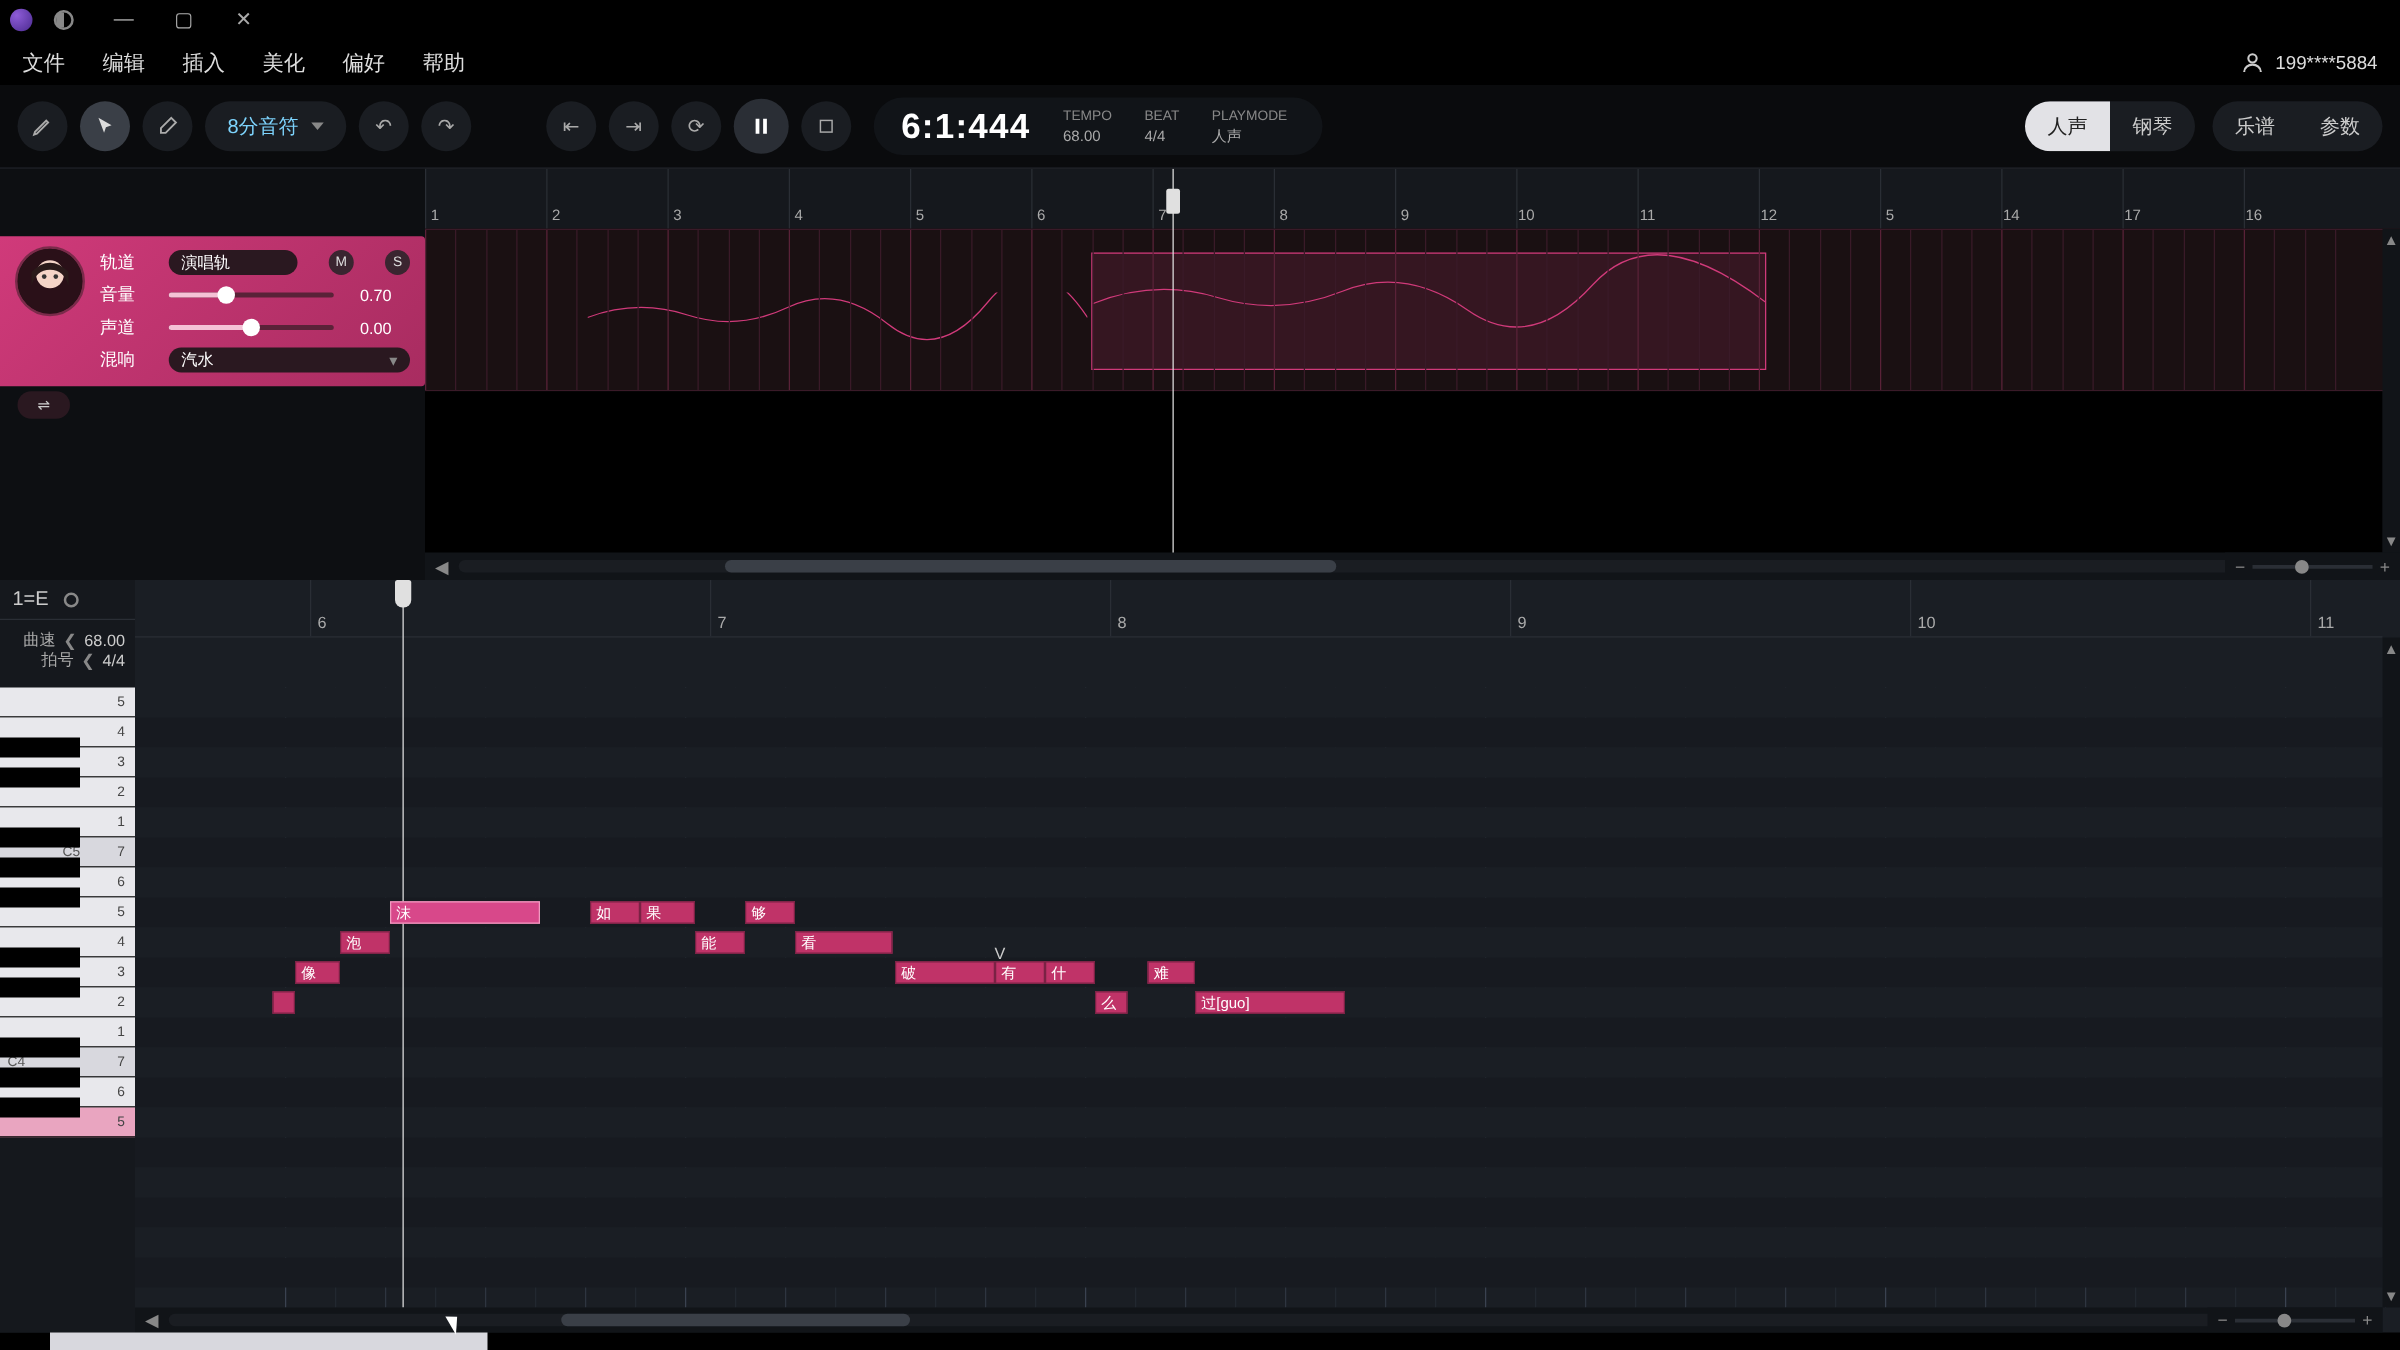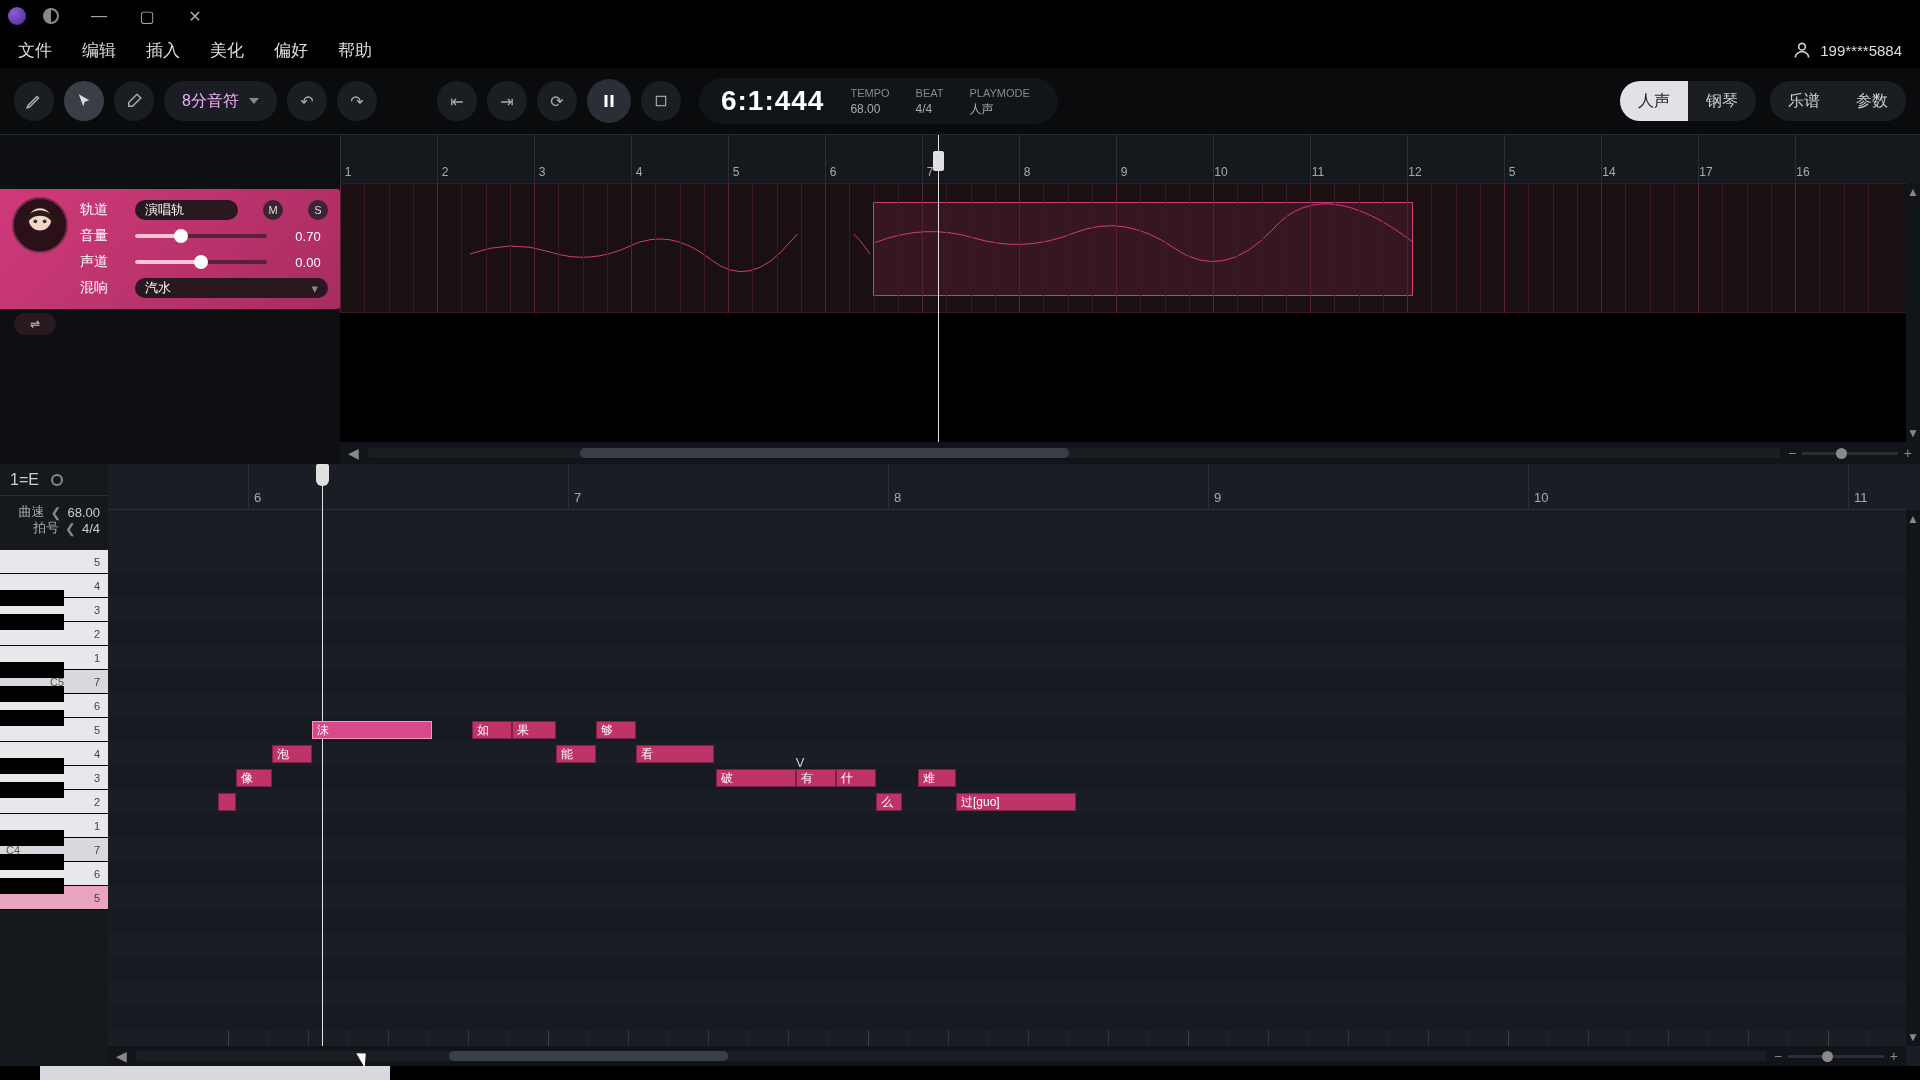--- a/index.html
+++ b/index.html
@@ -17,21 +17,21 @@
 .menubar { height: 36px; background: #000; display: flex; align-items: center; padding: 0 18px; }
 .menubar .menu { display: flex; gap: 30px; font-size: 17px; color: #ddd; }
 .menubar .menu span { cursor: pointer; }
 .menubar .user { margin-left: auto; display: flex; align-items: center; gap: 8px; color: #ddd; font-size: 15px; }
 .menubar .user svg { width: 20px; height: 20px; }
 
 
 .toolbar { height: 66px; background: #0a0b0d; display: flex; align-items: center; padding: 0 14px; gap: 10px; }
 .tbtn { width: 40px; height: 40px; border-radius: 50%; background: #1a1d22; display: flex; align-items: center; justify-content: center; color: #aaa; cursor: pointer; }
 .tbtn.active { background: #3a3f47; color: #eee; }
-.pill { height: 40px; padding: 0 18px; border-radius: 20px; background: #1a1d22; display: flex; align-items: center; gap: 10px; color: #f0abfc; font-size: 16px; }
+.pill { height: 40px; padding: 0 18px; border-radius: 20px; background: #1a1d22; display: flex; align-items: center; gap: 10px; color: #7dd3fc; font-size: 16px; }
 .pill .caret { width: 0; height: 0; border-left: 5px solid transparent; border-right: 5px solid transparent; border-top: 6px solid #888; }
 .tgap { width: 40px; }
 .playbtns { display: flex; gap: 10px; align-items: center; }
 .timebox { height: 46px; border-radius: 23px; background: #111418; display: flex; align-items: center; padding: 0 28px 0 22px; gap: 26px; margin-left: 8px; }
 .timebox .time { font-size: 28px; color: #fff; letter-spacing: 1px; font-weight: 600; }
 .timebox .meta { display: flex; flex-direction: column; font-size: 12px; color: #aaa; line-height: 16px; }
 .timebox .meta .lbl { font-size: 11px; color: #888; }
 .right-pills { margin-left: auto; display: flex; gap: 14px; }
 .segpill { height: 40px; border-radius: 20px; background: #1a1d22; display: flex; align-items: center; overflow: hidden; }
 .segpill span { padding: 0 18px; height: 100%; display: flex; align-items: center; font-size: 16px; color: #ccc; cursor: pointer; }
@@ -45,21 +45,21 @@
 .avatar svg { width: 100%; height: 100%; }
 .trackprops { flex: 1; color: #fff; font-size: 14px; }
 .tprow { display: flex; align-items: center; gap: 21px; height: 26px; }
 .tprow .tlbl { width: 34px; font-size: 14px; }
 .tprow .tfield { flex: 1; height: 20px; background: #2a1820; border-radius: 10px; padding: 0 10px; font-size: 13px; display: flex; align-items: center; }
 .tprow .tfield .fcaret { margin-left: auto; color: #888; }
 .msbtn { width: 20px; height: 20px; border-radius: 50%; background: #3a2530; color: #ddd; display: flex; align-items: center; justify-content: center; font-size: 11px; margin-left: 4px; cursor: pointer; }
 .slider { flex: 1; position: relative; height: 4px; background: #5a2238; border-radius: 2px; }
 .slider .sfill { position: absolute; left: 0; top: 0; bottom: 0; background: #f5c2d6; border-radius: 2px; }
 .slider .sknob { position: absolute; top: -5px; width: 14px; height: 14px; border-radius: 50%; background: #fff; transform: translateX(-50%); }
-.tpval { width: 40px; text-align: center; font-size: 13px; }
+.tpval { width: 40px; text-align: left; font-size: 13px; }
 .track-eq { position: absolute; left: 14px; top: 178px; width: 42px; height: 22px; border-radius: 11px; background: #2a1820; display: flex; align-items: center; justify-content: center; color: #ccc; font-size: 12px; }
 
 .arrange-canvas { flex: 1; position: relative; overflow: hidden; }
 .ruler-top { position: absolute; top: 0; left: 0; right: 0; height: 48px; background: #15181d; }
 .ruler-num { position: absolute; top: 30px; font-size: 12px; color: #aaa; transform: translateX(-50%); }
 .ruler-tick { position: absolute; top: 0; bottom: 0; width: 1px; background: #2a2e35; }
 .track-lane { position: absolute; top: 48px; left: 0; right: 0; height: 130px; background: #1a1012; border-top: 1px solid #3a1a28; border-bottom: 1px solid #3a1a28; }
 .track-lane .gridv { position: absolute; top: 0; bottom: 0; width: 1px; background: #3a1a28; }
 .track-lane .gridv.major { background: #5a2238; }
 .track-region { position: absolute; top: 18px; height: 94px; border: 1px solid #d03a7a; background: rgba(208,58,122,0.15); }

